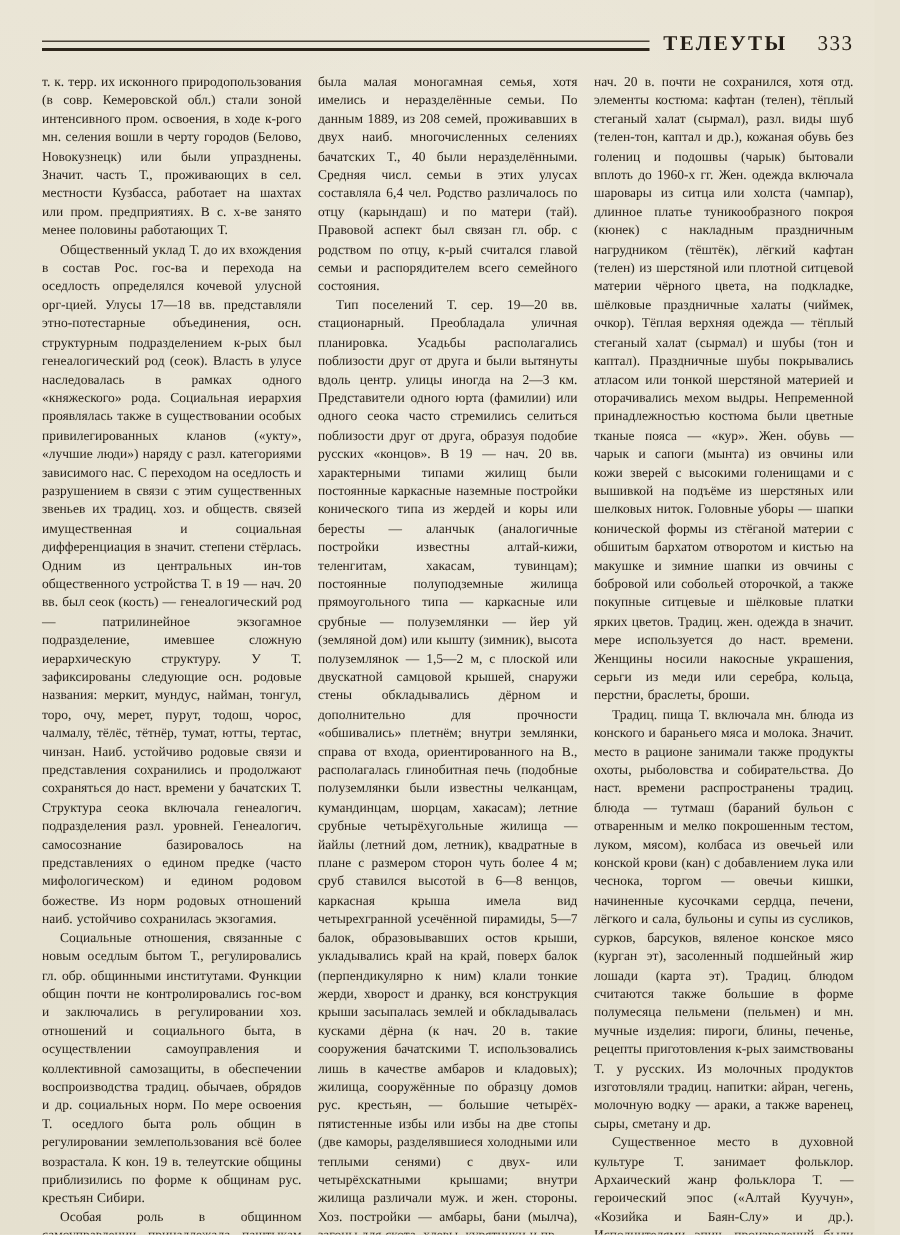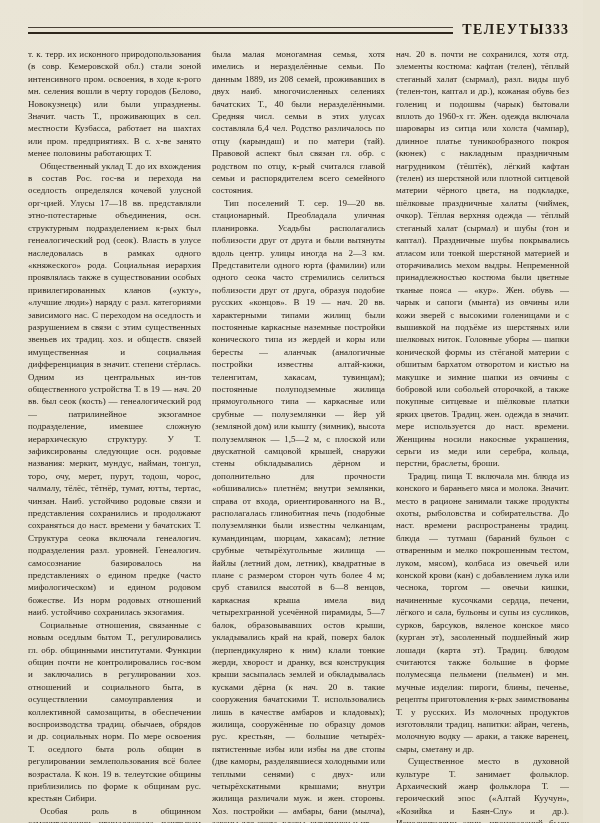--- a/index.html
+++ b/index.html
@@ -37,23 +37,24 @@
     border-bottom: 2px solid #2e261c;
     margin-right: 9px;
   }
   .running-title {
     font-weight: bold;
     font-size: 14px;
     letter-spacing: 1.6px;
     white-space: nowrap;
   }
   .page-number {
-    font-weight: bold;
+    font-weight: normal;
     font-size: 14px;
     letter-spacing: 1px;
+    margin-left: 20px;
     white-space: nowrap;
   }
   .columns {
     display: flex;
     gap: 11px;
     margin-top: 5px;
   }
   .text-column {
     flex: 1;
     min-width: 0;

